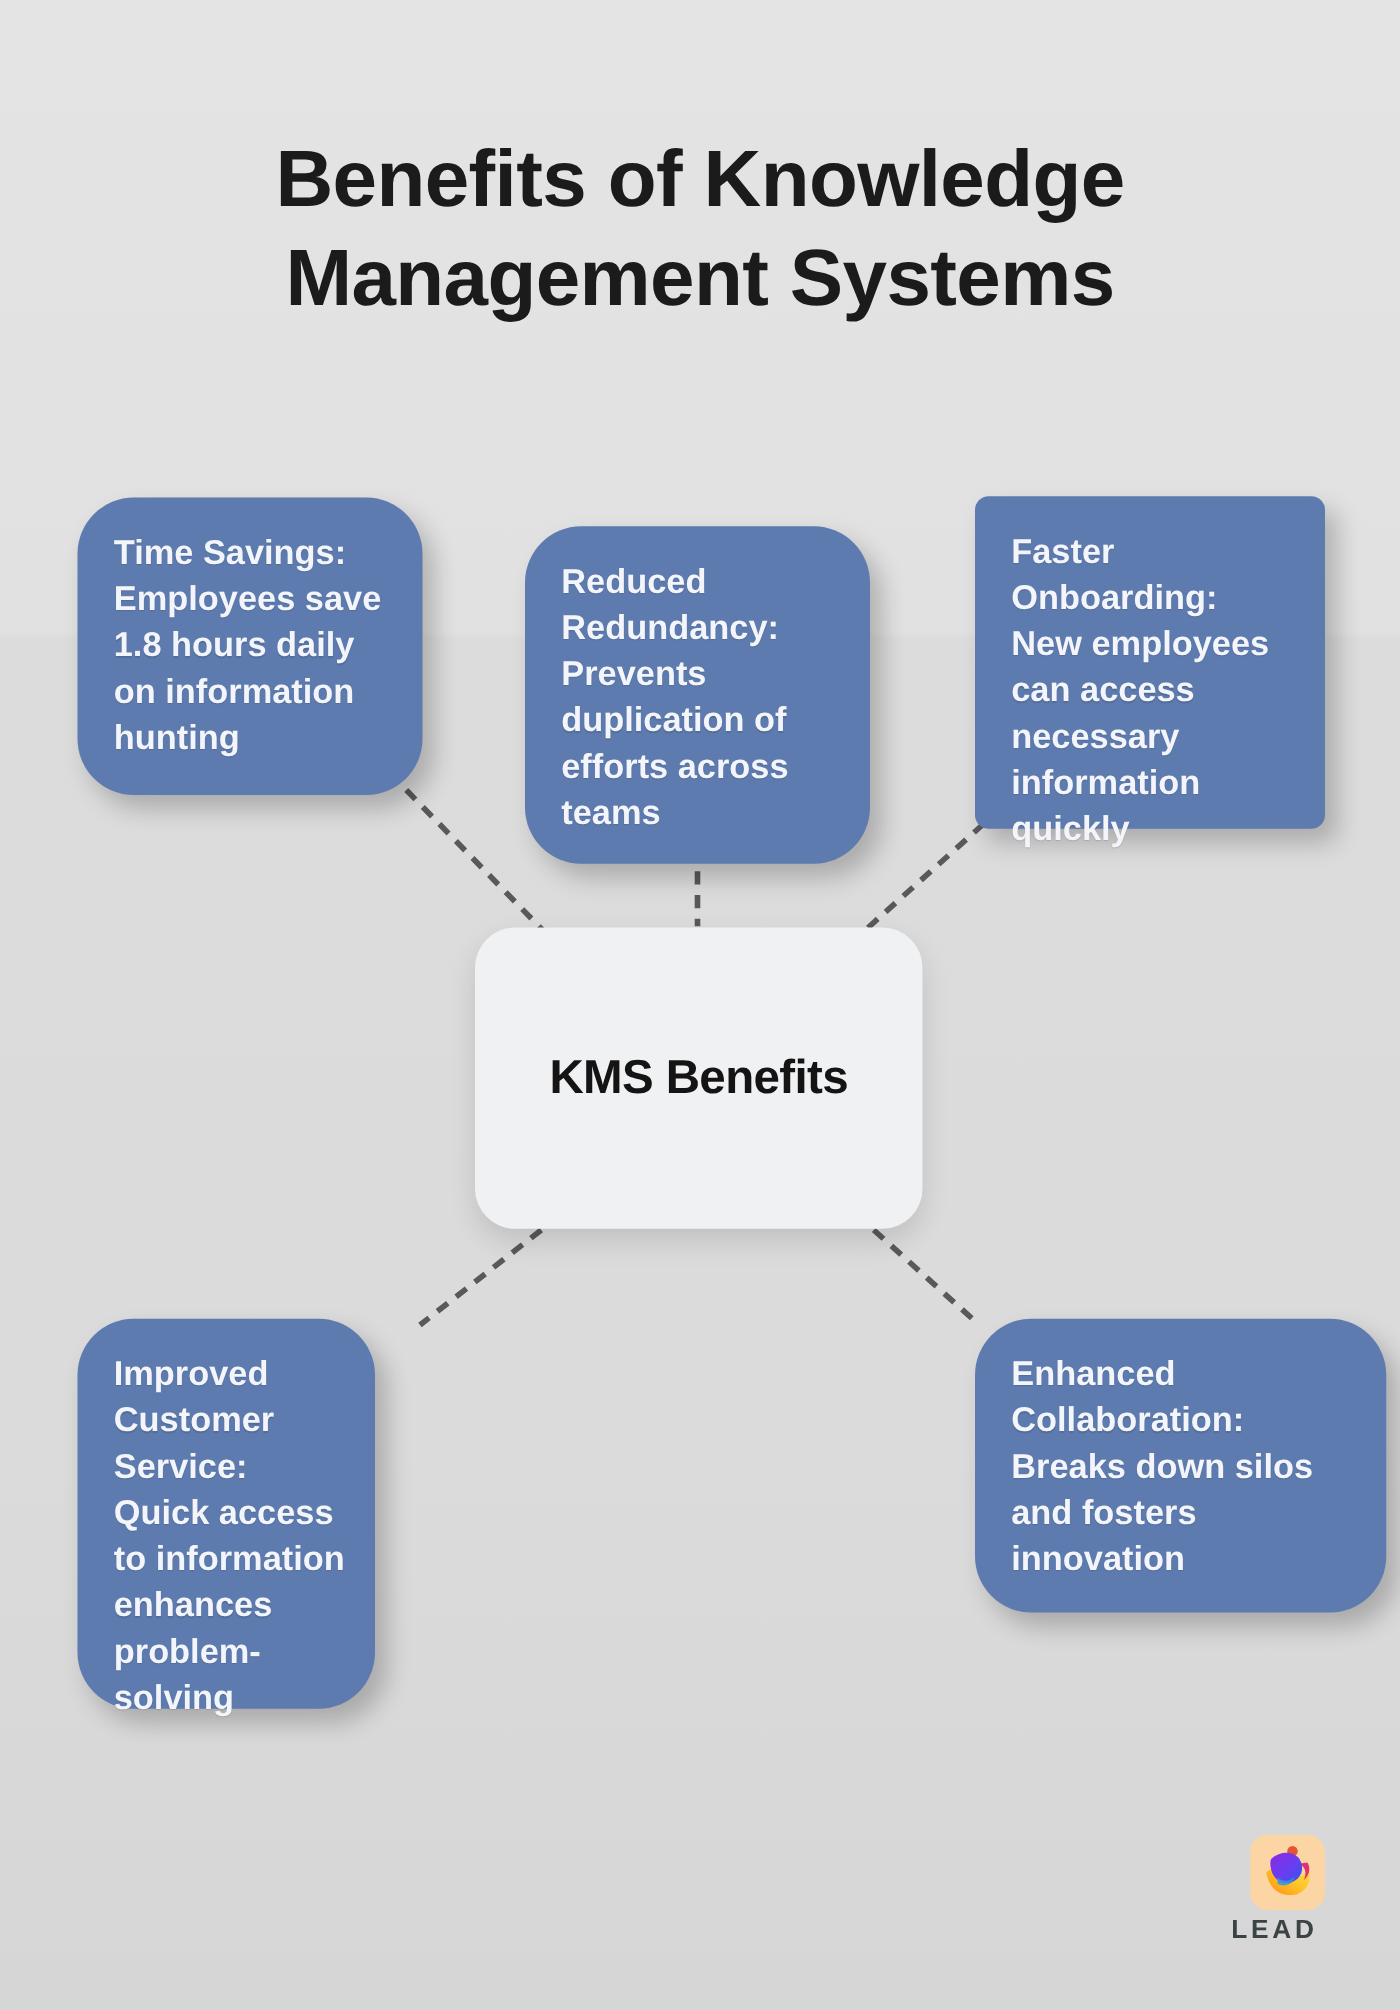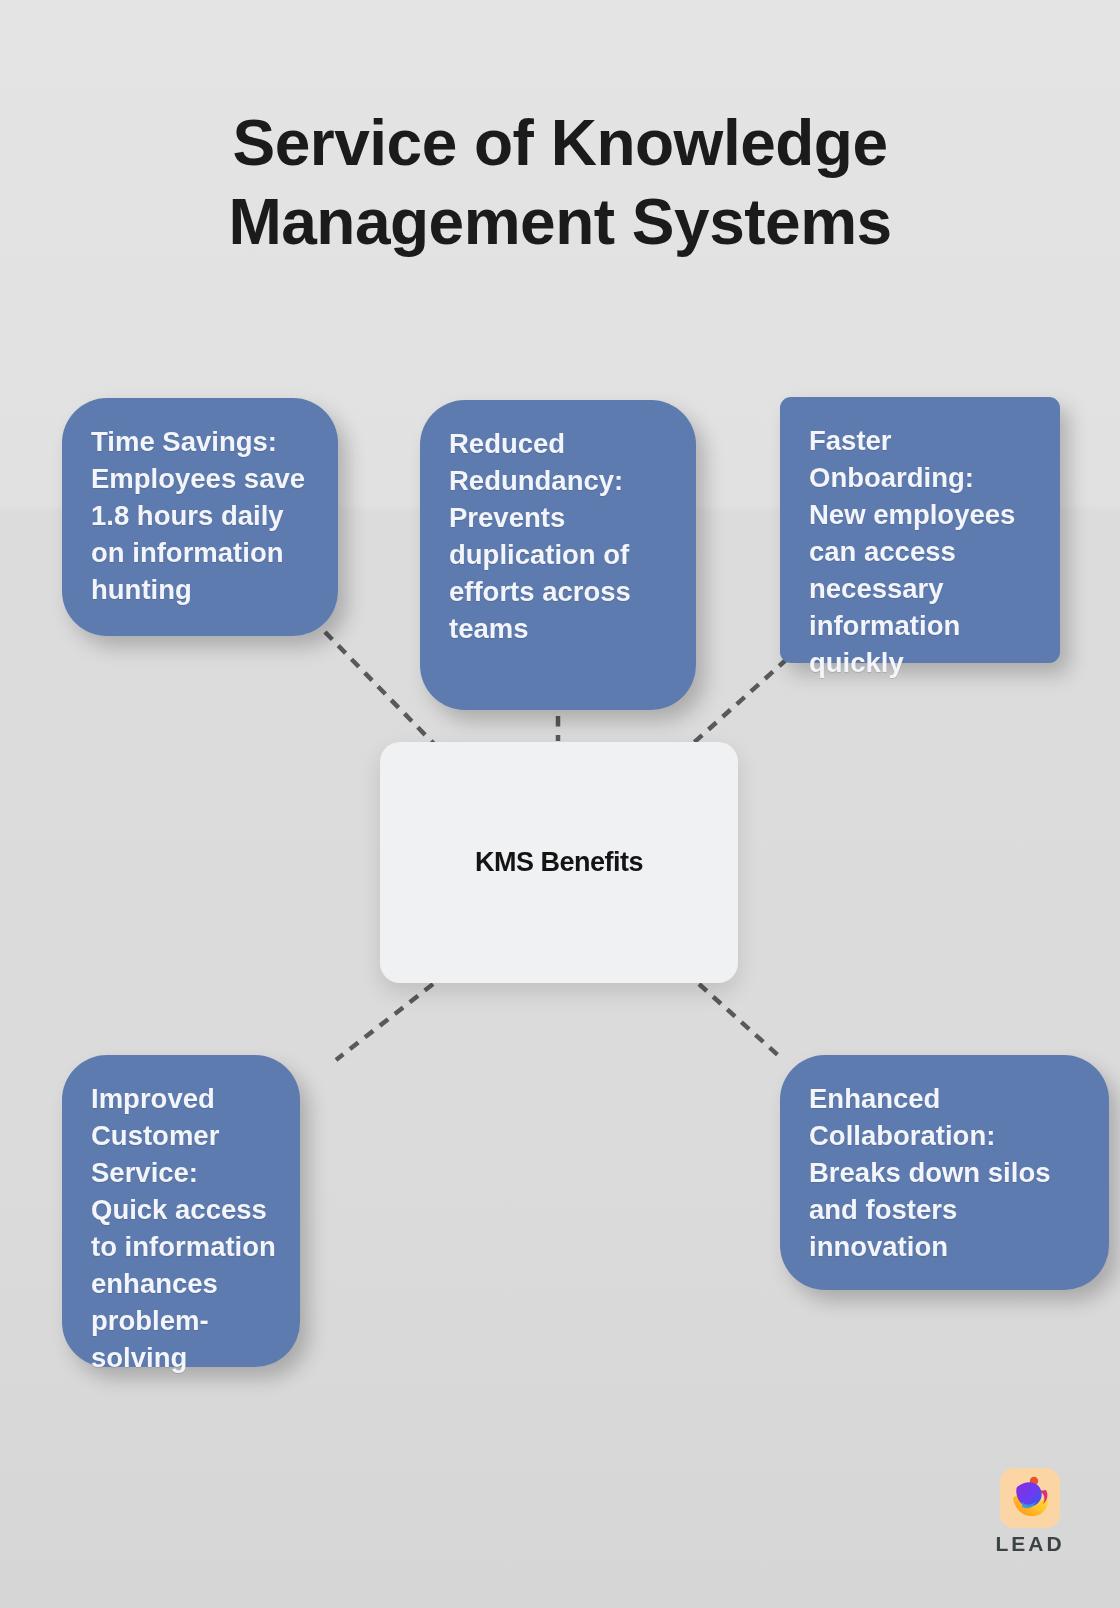--- a/index.html
+++ b/index.html
@@ -23,53 +23,53 @@
   .title span{display:block;}
   .node{
     position:absolute;box-sizing:border-box;border-radius:45px;
     background:var(--c-benefit-box,#5d7bae);color:var(--c-benefit-text,#f3f5fa);
     font-size:27.5px;line-height:37px;font-weight:700;
     padding:25px 24px 22px 29px;
     box-shadow:9px 11px 20px rgba(0,0,0,0.22);
     text-shadow:0 1px 1px rgba(0,0,0,0.12);
   }
   .b1{left:62px;top:398px;width:276px;height:238px;}
-  .b2{left:420px;top:400px;width:276px;height:310px;}
+  .b2{left:420px;top:421px;width:276px;height:270px;}
   .b3{left:780px;top:397px;width:280px;height:266px;border-radius:11px;}
   .b4{left:62px;top:1055px;width:238px;height:312px;}
   .b5{left:780px;top:1055px;width:329px;height:235px;}
   .center-node{
     position:absolute;left:380px;top:742px;width:358px;height:241px;
-    background:var(--c-center-box,#f0f1f2);border-radius:20px;
+    background:var(--c-center-box,#f0f1f2);border-radius:32px;
     box-shadow:0 10px 22px rgba(0,0,0,0.12);
     display:flex;align-items:center;justify-content:center;
-    color:var(--c-center-text,#141414);font-size:27px;font-weight:700;letter-spacing:-0.5px;
+    color:var(--c-center-text,#141414);font-size:38px;font-weight:700;letter-spacing:-0.5px;
   }
-  .logo{position:absolute;left:985px;top:1468px;width:90px;text-align:center;}
+  .logo{position:absolute;left:985px;top:1468px;width:90px;}
   .logo svg{display:block;margin:0 auto;}
   .logo-text{
     margin-top:4px;font-size:21px;font-weight:700;letter-spacing:3px;
     color:var(--c-logo-text,#3c4345);
   }
 </style>
 </head>
 <body>
 
 <div class="canvas">
 
   <svg class="connectors" viewBox="0 0 1120 1608" xmlns="http://www.w3.org/2000/svg" aria-hidden="true">
     <line x1="325" y1="632" x2="436" y2="746"></line>
     <line x1="558" y1="659" x2="558" y2="741"></line>
     <line x1="787" y1="659" x2="689" y2="747"></line>
     <line x1="433" y1="984" x2="336" y2="1060"></line>
     <line x1="699" y1="984" x2="779" y2="1056"></line>
   </svg>
 
   <h1 class="title">
-    <span>Service of Knowledge</span>
+    <span>Benefits of Knowledge</span>
     <span>Management Systems</span>
   </h1>
 
   <div class="node b1">Time Savings: Employees save 1.8 hours daily on information hunting</div>
 
   <div class="node b2">Reduced Redundancy: Prevents duplication of efforts across teams</div>
 
   <div class="node b3">Faster Onboarding: New employees can access necessary information quickly</div>
 
   <div class="node b4">Improved Customer Service: Quick access to information enhances problem-solving</div>

